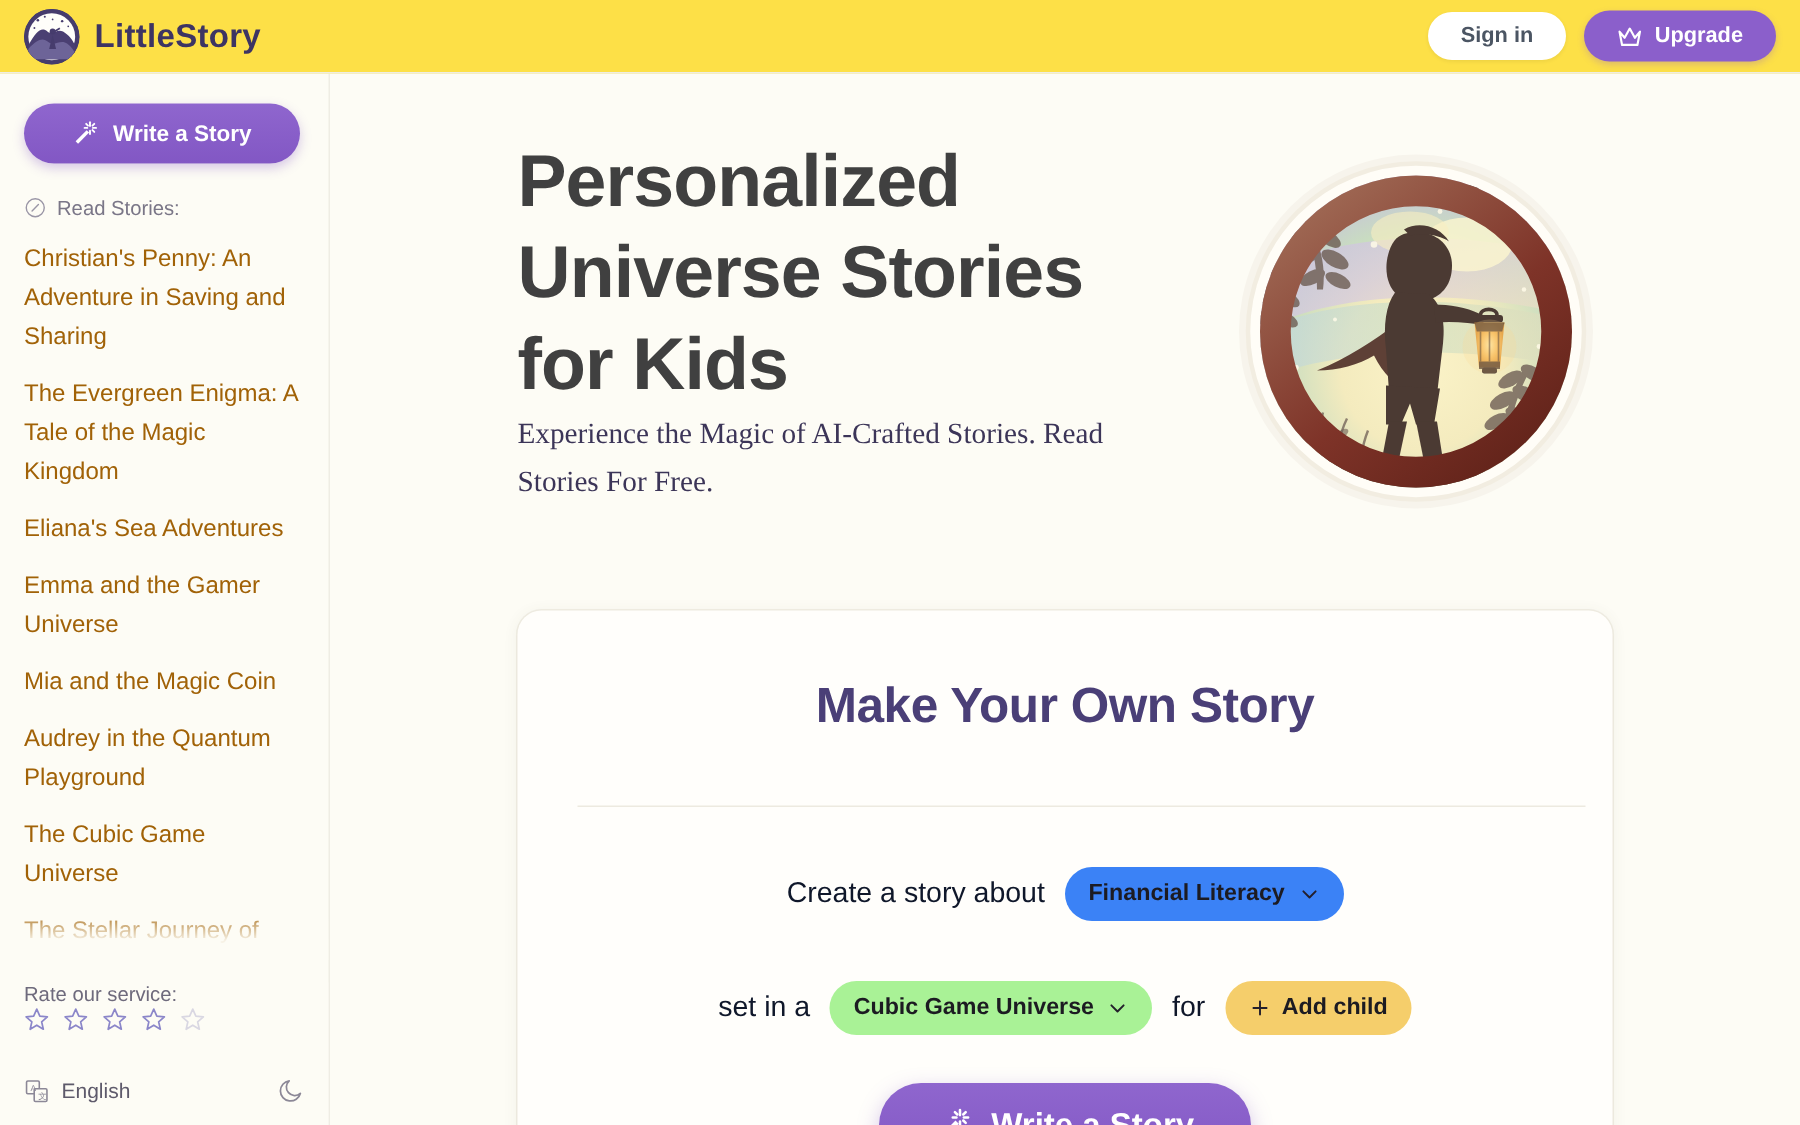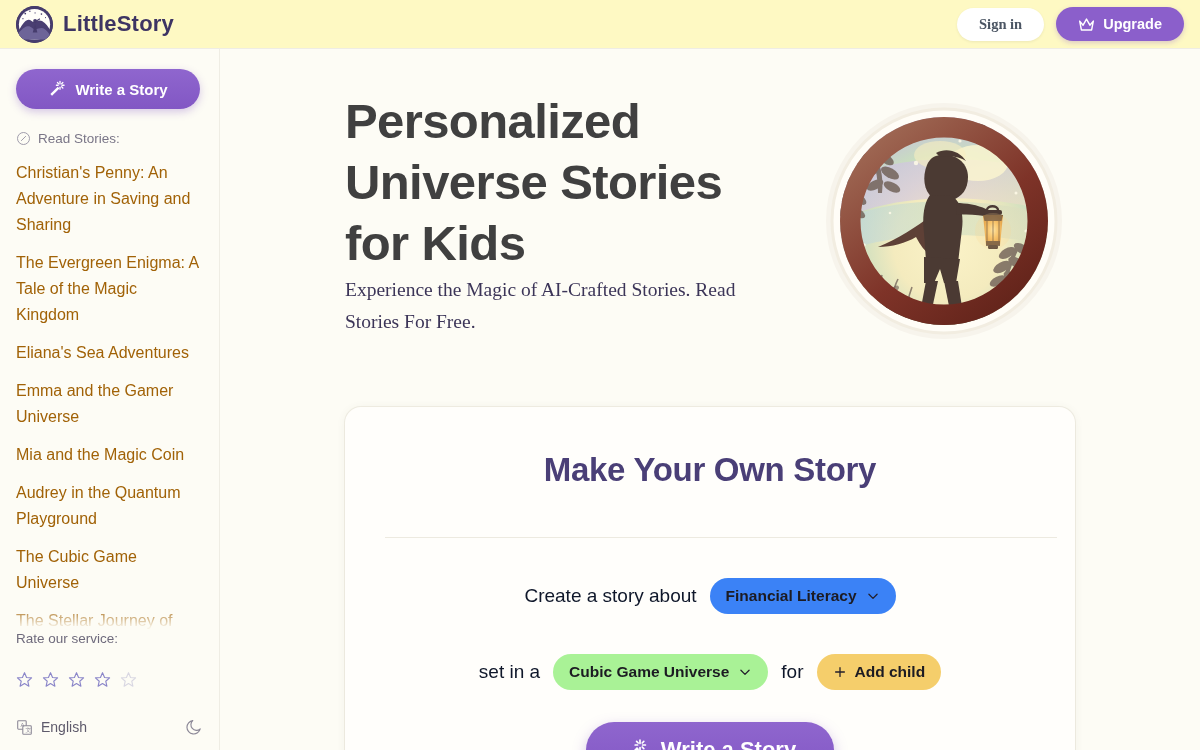--- a/index.html
+++ b/index.html
@@ -11,21 +11,21 @@
     background: #FDFCF5;
     font-family: "Liberation Sans", sans-serif;
     -webkit-font-smoothing: antialiased;
   }
 
   
   #header {
     position: absolute;
     top: 0; left: 0;
     width: 1200px; height: 49px;
-    background: #fef9c3;
+    background: #fde047;
     border-bottom: 1px solid #EFEDE4;
     display: flex;
     align-items: center;
     z-index: 30;
   }
   #brand {
     display: flex;
     align-items: center;
     gap: 10px;
     margin-left: 16px;
@@ -52,21 +52,21 @@
     gap: 12px;
   }
   #signin-btn {
     background: #FFFFFF;
     border: none;
     border-radius: 20px;
     padding: 8px 22px;
     font-size: 14.5px;
     font-weight: 600;
     color: #4B5563;
-    font-family: Liberation Serif, serif;
+    font-family: Liberation Sans, sans-serif;
     cursor: pointer;
     box-shadow: 0 1px 3px rgba(0,0,0,.07);
   }
   #upgrade-btn {
     background: #8B5FCB;
     border: none;
     border-radius: 20px;
     padding: 9px 22px;
     font-size: 14.5px;
     font-weight: 700;
@@ -138,21 +138,21 @@
   #sidebar-bottom {
     position: absolute;
     left: 0; bottom: 0;
     width: 219px;
     background: #FDFCF5;
     padding: 0 16px 14px 16px;
   }
   #rate-label {
     font-size: 13.5px;
     color: #6E6A7C;
-    margin-bottom: 25px;
+    margin-bottom: 1px;
   }
   #stars { display: flex; gap: 9px; margin-bottom: 30px; }
   .star { width: 17px; height: 17px; cursor: pointer; display:block; }
   #footer-row {
     display: flex;
     align-items: center;
   }
   #lang-btn {
     display: flex;
     align-items: center;

